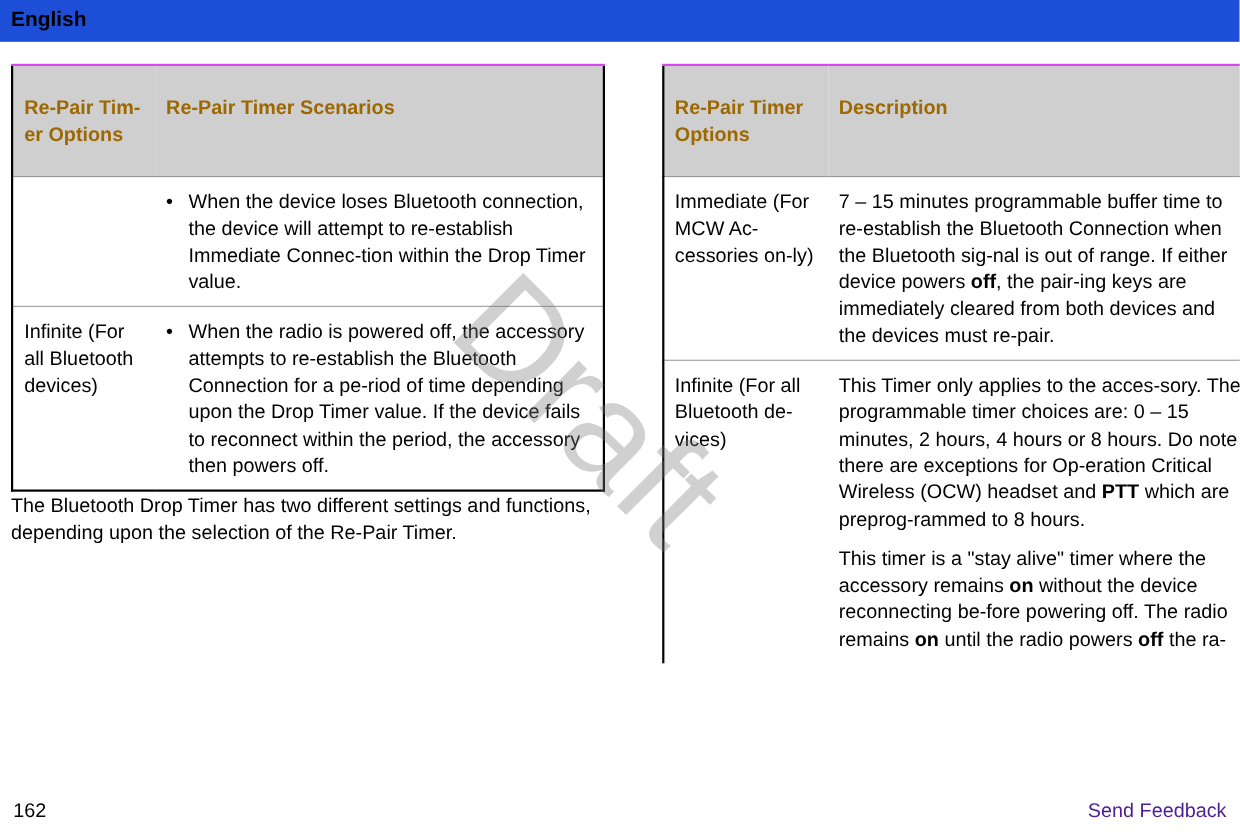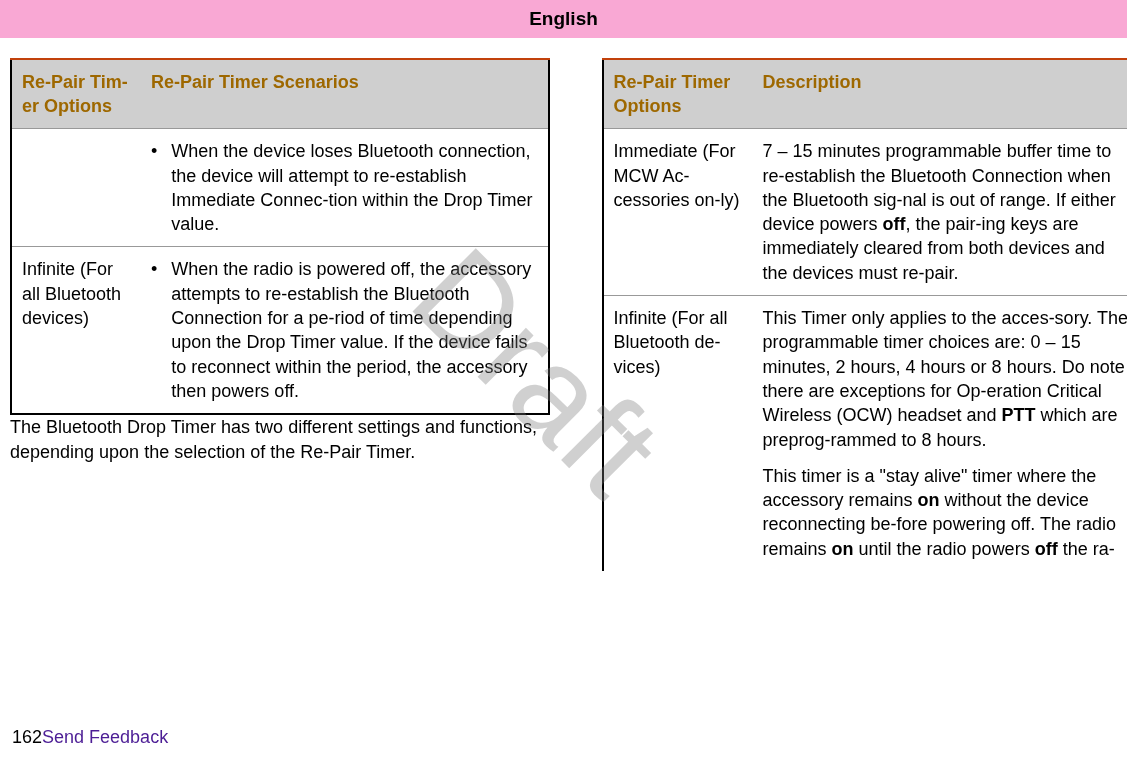--- a/index.html
+++ b/index.html
@@ -11,46 +11,45 @@
       font-family: Arial, Helvetica, sans-serif;
       font-size: 18px;
       line-height: 1.35;
       color: #000;
       width: 1127px;
       height: 761px;
       position: relative;
       background: #fff;
     }
     .header-bar {
-      background: #f9a8d4;
+      background: #1d4ed8;
       padding: 6px 10px;
       font-weight: bold;
       font-size: 19px;
-      text-align: center;
     }
     .content {
       display: flex;
       gap: 28px;
       padding: 20px 10px 0 10px;
     }
     .col {
       flex: 1;
     }
     table {
       border-collapse: collapse;
       width: 100%;
     }
     th {
       background: #cfcfcf;
       text-align: left;
       font-weight: bold;
-      padding: 10px 10px;
+      padding: 26px 10px;
       color: #9e6800;
       vertical-align: top;
-      border-top: 2px solid #c2410c;
+      border-top: 2px solid #d946ef;
       border-bottom: 1px solid #999;
     }
     td {
       padding: 10px 10px;
       vertical-align: top;
       border-bottom: 1px solid #999;
     }
     .table-left {
       border-left: 2px solid #000;
       border-right: 2px solid #000;
@@ -103,20 +102,21 @@
       user-select: none;
       z-index: 0;
     }
     .footer {
       position: absolute;
       bottom: 12px;
       left: 0;
       width: 100%;
       padding: 0 12px;
       display: flex;
+      justify-content: space-between;
       align-items: center;
     }
     .page-num {
       font-size: 18px;
     }
     .feedback-link {
       color: #4c1d95;
       text-decoration: none;
       font-size: 18px;
     }

